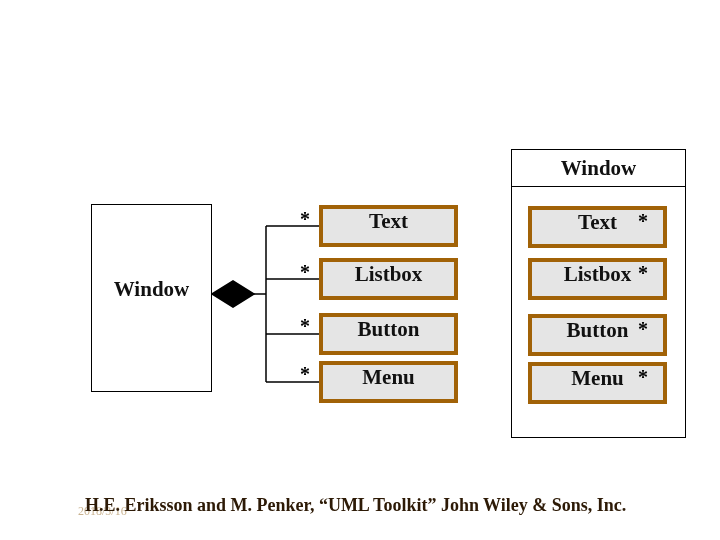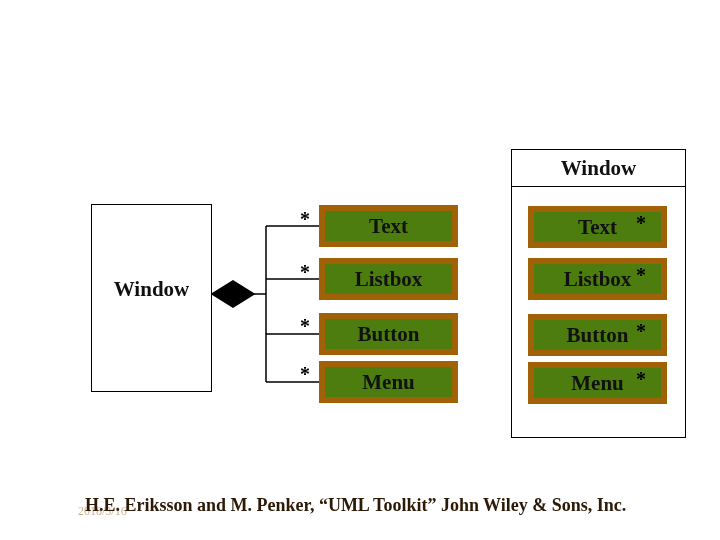--- a/index.html
+++ b/index.html
@@ -19,22 +19,22 @@
   .class-box{
     position:absolute;background:#ffffff;border:1.5px solid #000;
     box-sizing:border-box;
   }
   .left-window{left:91px;top:204px;width:121px;height:188px;}
   .left-window .lbl{
     position:absolute;left:0;top:72px;width:100%;text-align:center;
     font-size:21px;font-weight:bold;color:#111;line-height:24px;
   }
   .part-box{
-    position:absolute;background:#4d7c0f;border:6px solid #a16207;
-    box-sizing:border-box;display:flex;align-items:center;justify-content:center;
+    position:absolute;background:#e5e5e5;border:4px solid #a16207;
+    box-sizing:border-box;display:flex;align-items:flex-start;justify-content:center;
     font-size:21px;font-weight:bold;color:#111;
   }
   .mid{left:319px;width:139px;height:42px;}
   .mid-0{top:205px;} .mid-1{top:258px;} .mid-2{top:313px;} .mid-3{top:361px;}
   .star{
     position:absolute;font-size:20px;font-weight:bold;color:#000;
     line-height:20px;width:14px;text-align:center;
   }
   .mid-star{left:298px;}
   .mid-star-0{top:209px;} .mid-star-1{top:262px;} .mid-star-2{top:316px;} .mid-star-3{top:364px;}

